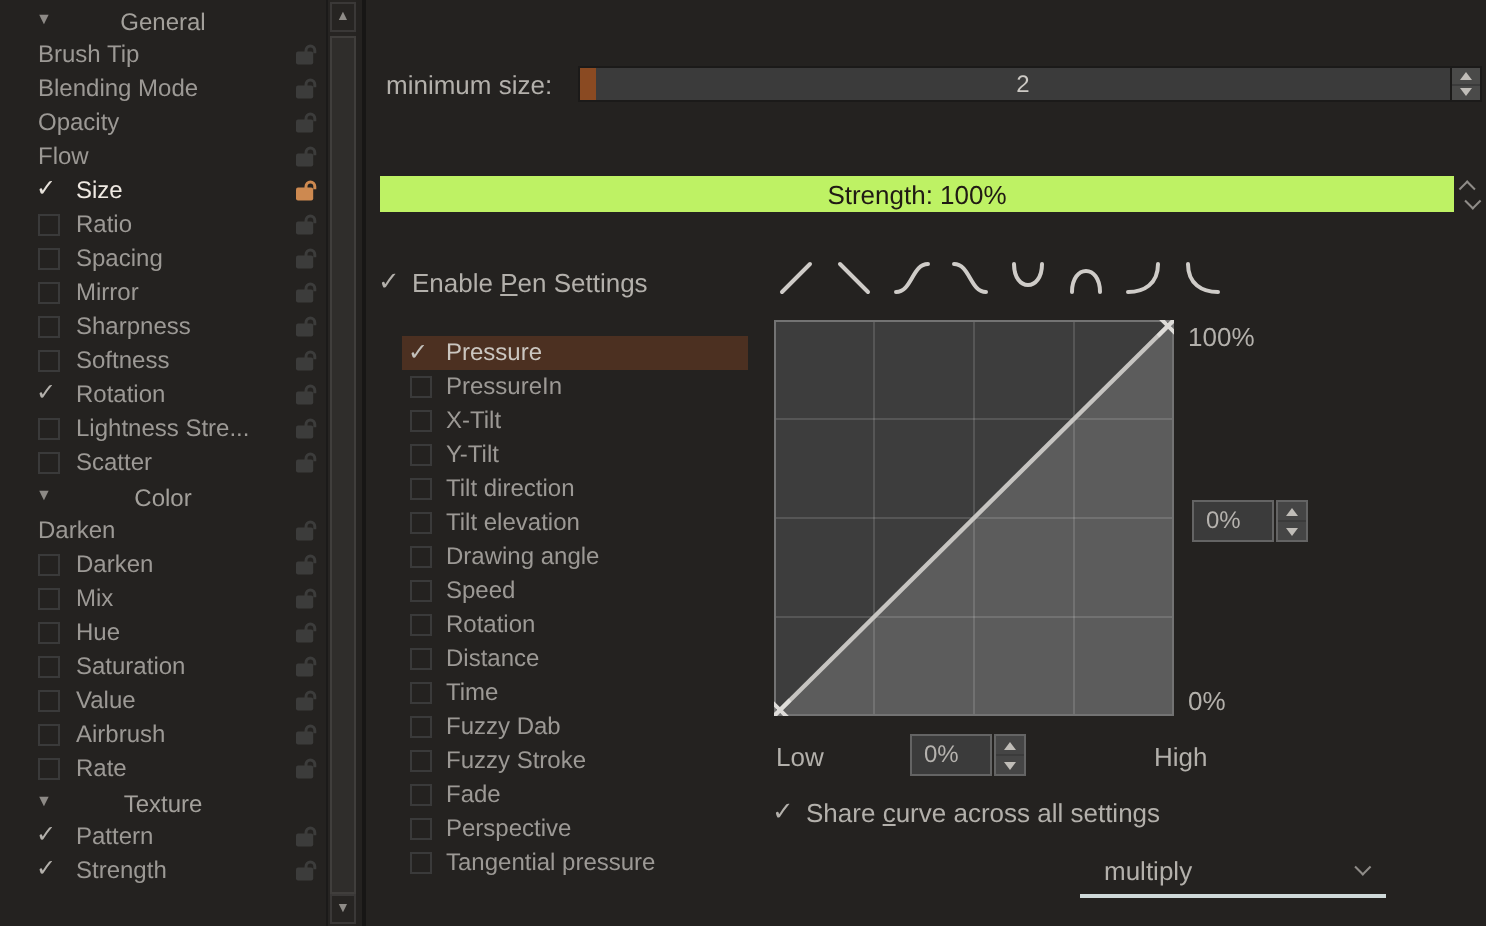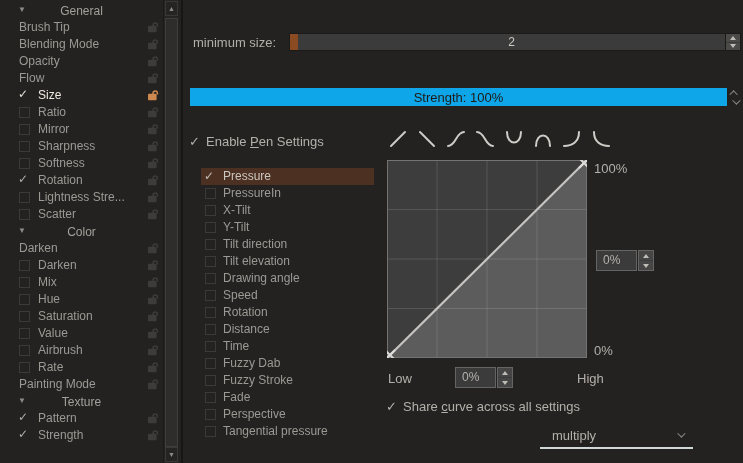--- a/index.html
+++ b/index.html
@@ -43,21 +43,21 @@
   #min-size-input { left:289px; top:33px; width:452px; height:18px;
     background:#3b3b3b; border:1px solid #1b1a19; display:flex; }
   #min-size-progress { width:8px; height:100%; background:#8a4a22; }
   #min-size-value { flex:1; text-align:center; line-height:16px; color:#cdcac5; font-size:12px; }
   .spincol { width:15px; height:100%; display:flex; flex-direction:column; border-left:1px solid #1b1a19; }
   .spinbtn { flex:1; background:#4a4a49; display:flex; align-items:center; justify-content:center; }
   .spinbtn + .spinbtn { border-top:1px solid #3b3b3b; }
   .tri-up { width:0; height:0; border-left:3px solid transparent; border-right:3px solid transparent; border-bottom:4px solid #c0bdb8; }
   .tri-down { width:0; height:0; border-left:3px solid transparent; border-right:3px solid transparent; border-top:4px solid #c0bdb8; }
   
-  #strength-bar { left:190px; top:88px; width:537px; height:18px; background:#0ea5e9;
+  #strength-bar { left:190px; top:88px; width:537px; height:18px; background:#bef264;
     display:flex; align-items:center; justify-content:center; }
   #strength-bar span { color:#201a14; font-size:13px; }
   #strength-step { left:729px; top:88px; width:12px; height:18px; display:flex;
     flex-direction:column; align-items:center; justify-content:center; gap:3px; }
   .chev { width:6px; height:6px; border-left:1.6px solid #8f8c88; border-top:1.6px solid #8f8c88; }
   .chev.up { transform:rotate(45deg) translateY(2px); }
   .chev.down { transform:rotate(225deg) translateY(2px); }
   
   #enable-pen { left:189px; top:133px; height:16px; display:flex; align-items:center; }
   .big-check { font-size:13px; font-weight:bold; color:#b3b0ab; width:17px; }
@@ -148,20 +148,28 @@
         <div class="sb-row">
           <span class="cbox"></span>
           <span class="sb-label indent">Ratio</span>
           <span class="lock"><svg width="12" height="12" viewBox="0 0 12 12">
               <path d="M6,5 V4.2 a2.2,2.2 0 0 1 4.4,0 V5.6" stroke="#3c3c3b" stroke-width="1.5" fill="none"></path>
               <rect x="1" y="4.8" width="8.6" height="6.4" rx="1" fill="#3c3c3b"></rect>
             </svg></span>
         </div>
         <div class="sb-row">
           <span class="cbox"></span>
+          <span class="sb-label indent">Spacing</span>
+          <span class="lock"><svg width="12" height="12" viewBox="0 0 12 12">
+              <path d="M6,5 V4.2 a2.2,2.2 0 0 1 4.4,0 V5.6" stroke="#3c3c3b" stroke-width="1.5" fill="none"></path>
+              <rect x="1" y="4.8" width="8.6" height="6.4" rx="1" fill="#3c3c3b"></rect>
+            </svg></span>
+        </div>
+        <div class="sb-row">
+          <span class="cbox"></span>
           <span class="sb-label indent">Mirror</span>
           <span class="lock"><svg width="12" height="12" viewBox="0 0 12 12">
               <path d="M6,5 V4.2 a2.2,2.2 0 0 1 4.4,0 V5.6" stroke="#3c3c3b" stroke-width="1.5" fill="none"></path>
               <rect x="1" y="4.8" width="8.6" height="6.4" rx="1" fill="#3c3c3b"></rect>
             </svg></span>
         </div>
         <div class="sb-row">
           <span class="cbox"></span>
           <span class="sb-label indent">Sharpness</span>
           <span class="lock"><svg width="12" height="12" viewBox="0 0 12 12">
@@ -256,27 +264,20 @@
           <span class="cbox"></span>
           <span class="sb-label indent">Airbrush</span>
           <span class="lock"><svg width="12" height="12" viewBox="0 0 12 12">
               <path d="M6,5 V4.2 a2.2,2.2 0 0 1 4.4,0 V5.6" stroke="#3c3c3b" stroke-width="1.5" fill="none"></path>
               <rect x="1" y="4.8" width="8.6" height="6.4" rx="1" fill="#3c3c3b"></rect>
             </svg></span>
         </div>
         <div class="sb-row">
           <span class="cbox"></span>
           <span class="sb-label indent">Rate</span>
-          <span class="lock"><svg width="12" height="12" viewBox="0 0 12 12">
-              <path d="M6,5 V4.2 a2.2,2.2 0 0 1 4.4,0 V5.6" stroke="#3c3c3b" stroke-width="1.5" fill="none"></path>
-              <rect x="1" y="4.8" width="8.6" height="6.4" rx="1" fill="#3c3c3b"></rect>
-            </svg></span>
-        </div>
-        <div class="sb-row">
-          <span class="sb-label">Painting Mode</span>
           <span class="lock"><svg width="12" height="12" viewBox="0 0 12 12">
               <path d="M6,5 V4.2 a2.2,2.2 0 0 1 4.4,0 V5.6" stroke="#3c3c3b" stroke-width="1.5" fill="none"></path>
               <rect x="1" y="4.8" width="8.6" height="6.4" rx="1" fill="#3c3c3b"></rect>
             </svg></span>
         </div>
         <div class="sb-row">
           <span class="tri">▼</span>
           <span class="sb-hlabel">Texture</span>
         </div>
         <div class="sb-row">

